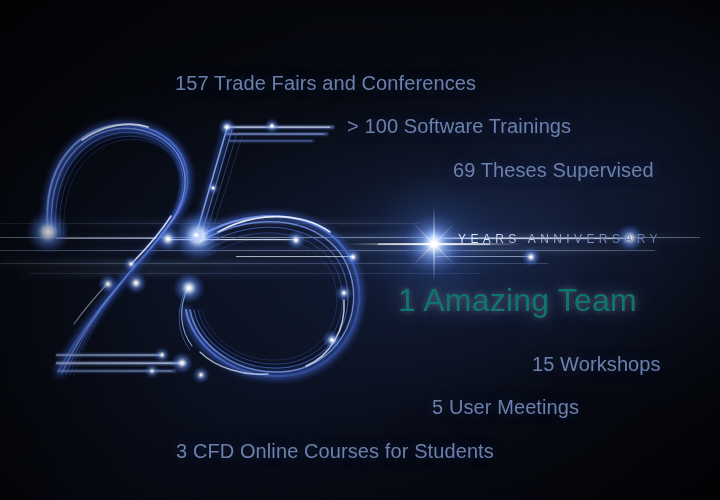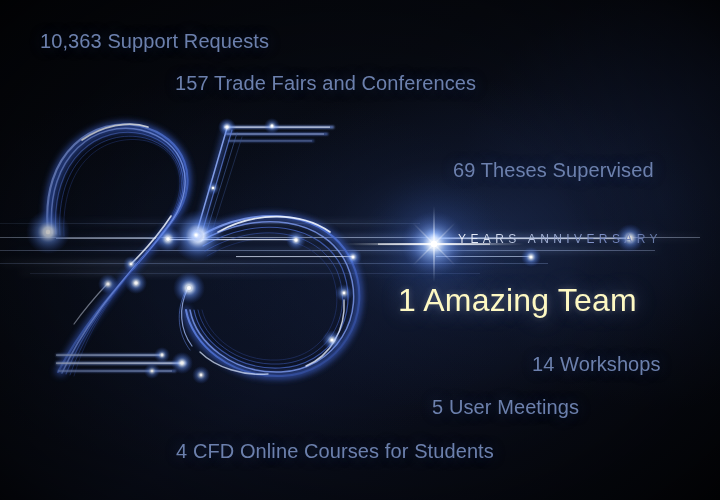--- a/index.html
+++ b/index.html
@@ -45,21 +45,21 @@
     white-space: nowrap;
     color: #6c80ad;
     font-size: 20px;
     font-weight: 400;
     letter-spacing: 0.1px;
     text-shadow: 0 0 14px rgba(60,90,160,0.35);
   }
   .team-line {
     position: absolute;
     white-space: nowrap;
-    color: #fef9c3;
+    color: #0f766e;
     font-size: 32px;
     font-weight: 400;
     letter-spacing: 0.2px;
     text-shadow: 0 0 22px rgba(150,180,255,0.40), 0 0 6px rgba(255,255,255,0.25);
   }
   .anniv {
     position: absolute;
     white-space: nowrap;
     font-size: 12px;
     font-weight: 400;
@@ -337,23 +337,23 @@
       <rect x="404" y="243.4" width="60" height="1.4" fill="url(#rayH)" opacity="0.5"></rect>
     </g>
     <g transform="rotate(-45 434 244)">
       <rect x="404" y="243.4" width="60" height="1.4" fill="url(#rayH)" opacity="0.5"></rect>
     </g>
     <circle cx="434" cy="244" r="3.2" fill="#ffffff"></circle>
   </svg>
 
   <div class="bg-vignette"></div>
 
-  <div class="stat" style="left:40px;  top:30px;">10,363 Support Requests</div>
   <div class="stat" style="left:175px; top:72px;">157 Trade Fairs and Conferences</div>
+  <div class="stat" style="left:347px; top:115px;">&gt; 100 Software Trainings</div>
   <div class="stat" style="left:453px; top:159px;">69 Theses Supervised</div>
-  <div class="stat" style="left:532px; top:353px;">14 Workshops</div>
+  <div class="stat" style="left:532px; top:353px;">15 Workshops</div>
   <div class="stat" style="left:432px; top:396px;">5 User Meetings</div>
-  <div class="stat" style="left:176px; top:440px;">4 CFD Online Courses for Students</div>
+  <div class="stat" style="left:176px; top:440px;">3 CFD Online Courses for Students</div>
 
   <div class="anniv" style="left:458px; top:232px;">YEARS ANNIVERSARY</div>
   <div class="team-line" style="left:398px; top:282px;">1 Amazing Team</div>
 
 </div>
 
 </body></html>

